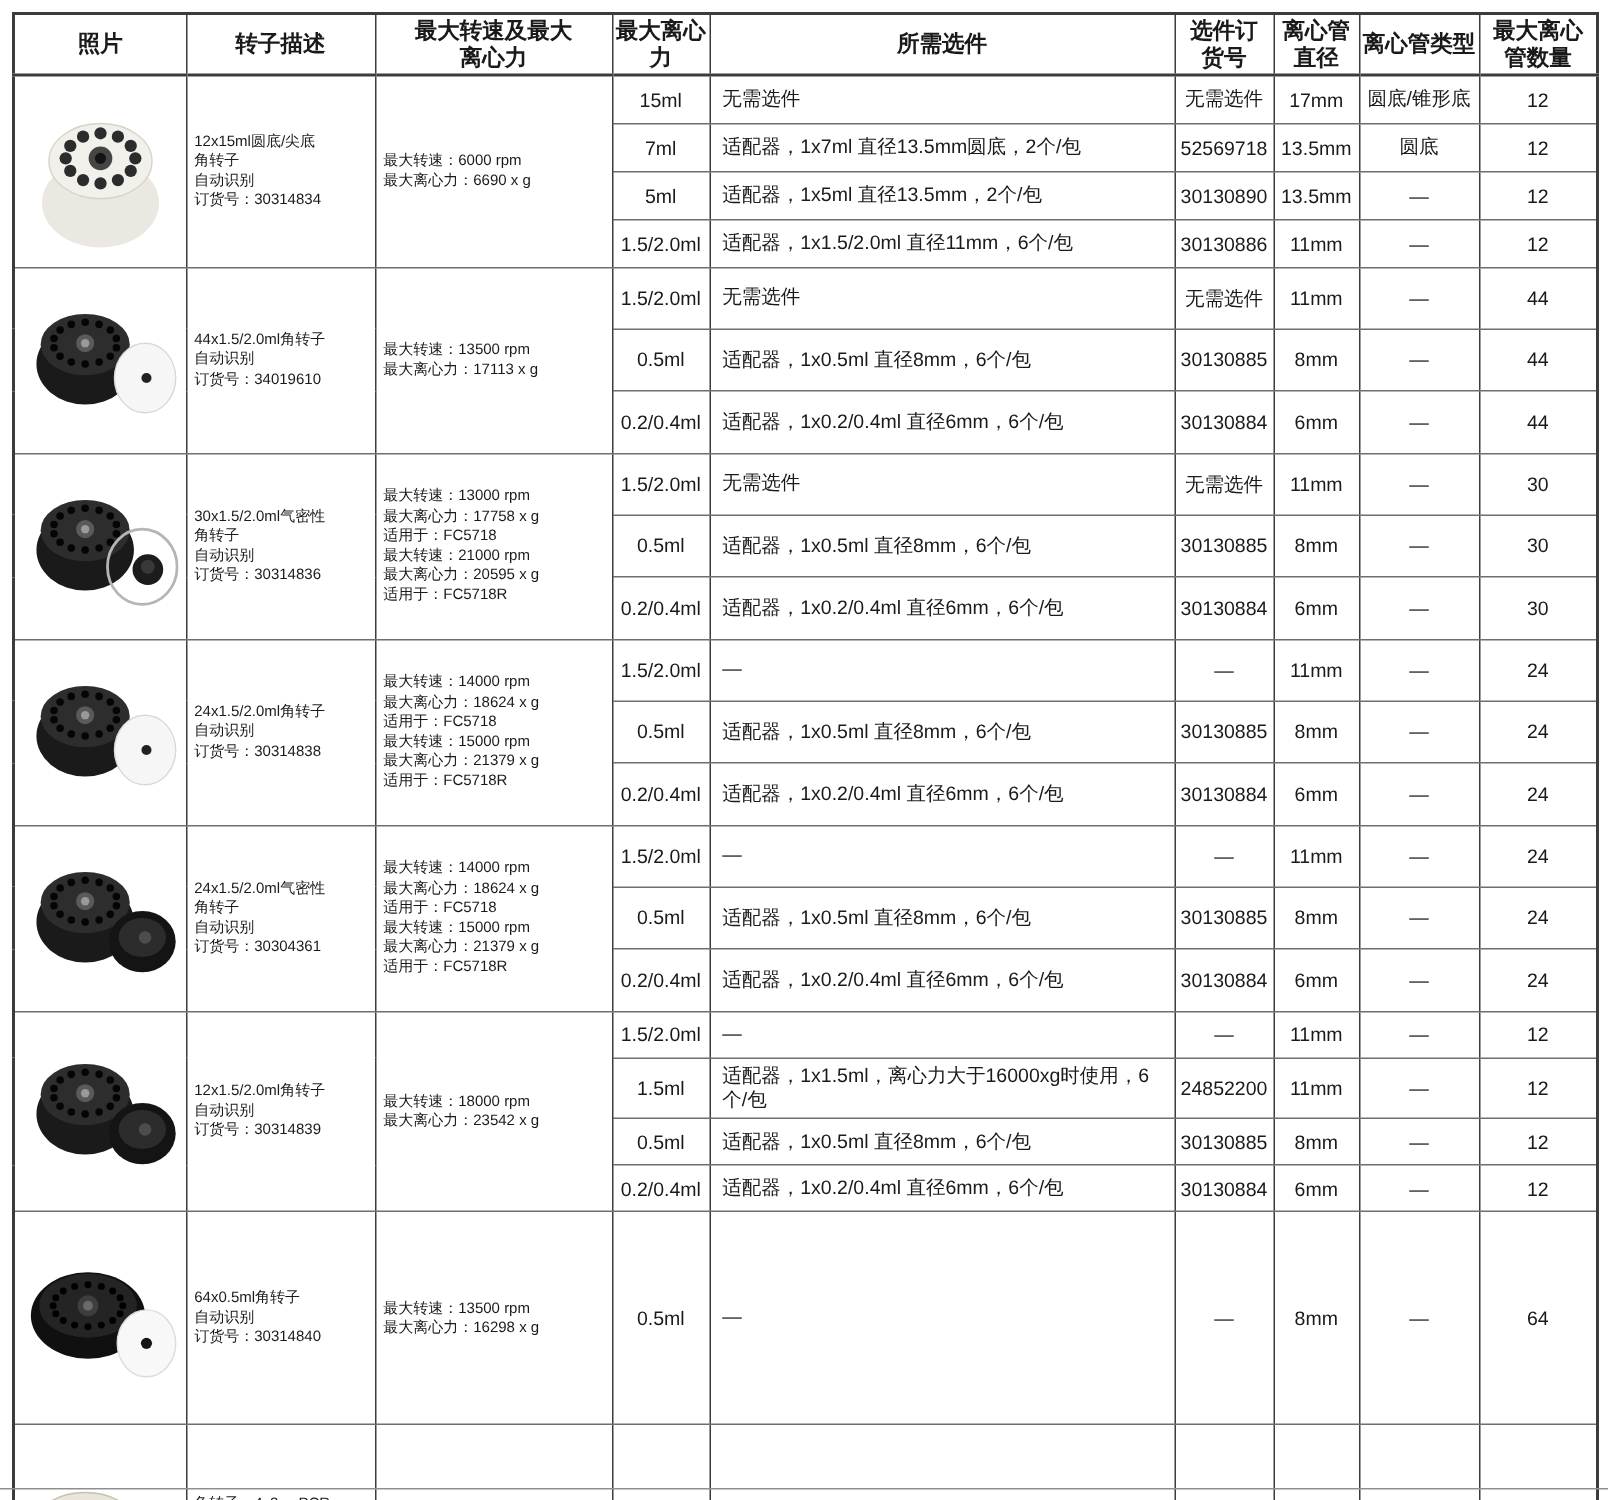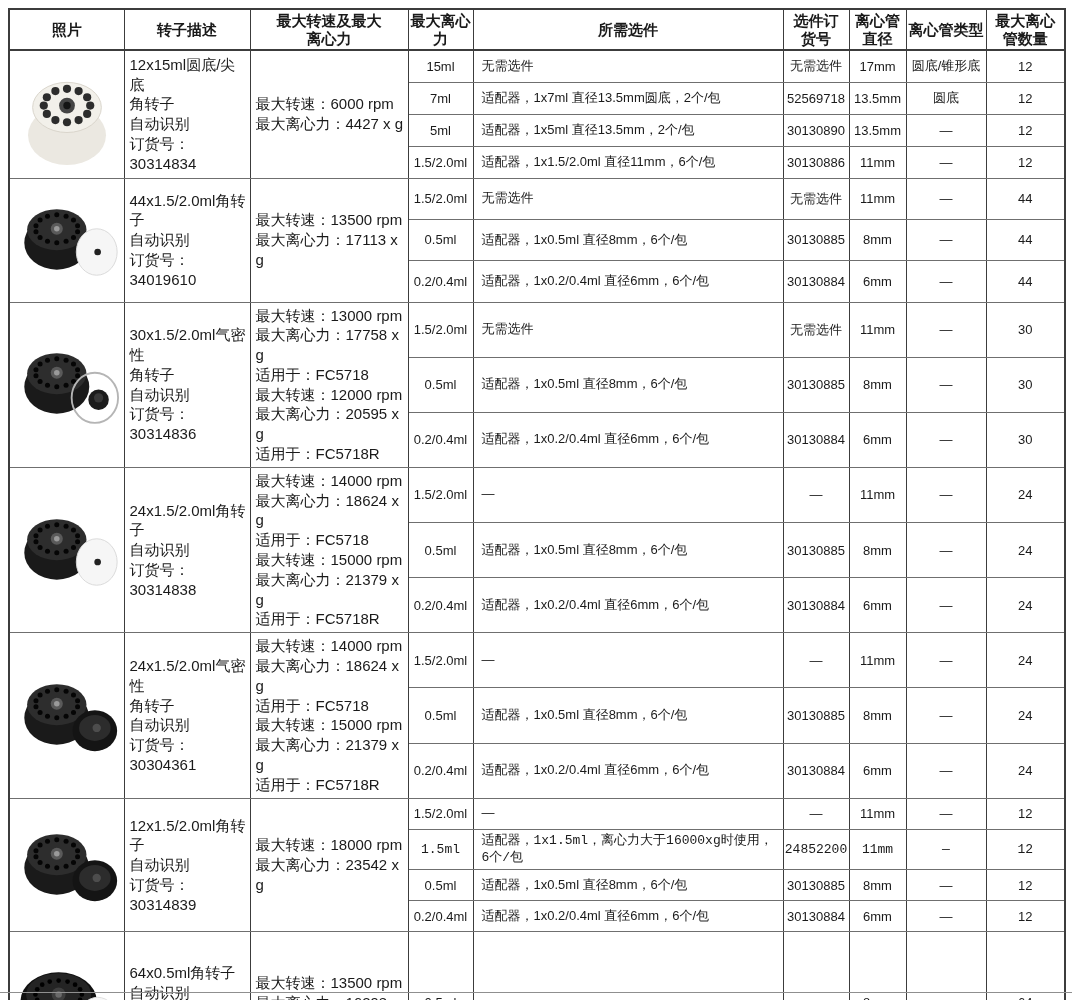--- a/index.html
+++ b/index.html
@@ -21,21 +21,21 @@
   }
   td{
     border-left:1.4px solid #3c3c3c;border-right:1.4px solid #3c3c3c;
     border-top:1px solid #6f6f6f;border-bottom:1px solid #6f6f6f;
     font-size:13px;vertical-align:middle;overflow:hidden;
   }
   tr.group-start td{border-top:1.8px solid #3c3c3c;}
   .c-photo{text-align:center;padding:2px;}
   .c-desc,.c-spec{
     text-align:left;padding:3px 2px 3px 5px;
-    white-space:pre-line;line-height:1.32;font-size:15px;
+    white-space:pre-line;line-height:1.32;font-size:10px;
   }
   .c-vol{text-align:center;padding:2px 1px;}
   .c-opt{text-align:left;padding:3px 8px;line-height:1.3;}
   .c-ord,.c-dia,.c-typ,.c-cnt{text-align:center;padding:2px 1px;}
   .bottom-rule{position:absolute;left:0;top:992px;width:1072px;border-top:1px solid #8f8f8f;}
 </style>
 </head>
 <body>
 
 <div class="page">
@@ -86,21 +86,21 @@
               <circle cx="34.3" cy="45.0" r="4.4" fill="#2c2c2c"></circle>
               <circle cx="43.5" cy="38.4" r="4.4" fill="#2c2c2c"></circle>
               <circle cx="56" cy="54" r="8.5" fill="#454545"></circle>
               <circle cx="56" cy="54" r="4" fill="#141414"></circle>
             </svg></td>
           <td rowspan="4" class="c-desc">12x15ml圆底/尖底
 角转子
 自动识别
 订货号：30314834</td>
           <td rowspan="4" class="c-spec">最大转速：6000 rpm
-最大离心力：4427 x g</td>
+最大离心力：6690 x g</td>
           <td class="c-vol">15ml</td>
           <td class="c-opt">无需选件</td>
           <td class="c-ord">无需选件</td>
           <td class="c-dia">17mm</td>
           <td class="c-typ">圆底/锥形底</td>
           <td class="c-cnt">12</td>
         </tr>
         <tr class="" style="height: 32px;">
           <td class="c-vol">7ml</td>
           <td class="c-opt">适配器，1x7ml 直径13.5mm圆底，2个/包</td>
@@ -200,21 +200,21 @@
               <circle cx="90" cy="80" r="11" fill="#1c1c1c"></circle>
               <circle cx="90" cy="78" r="5" fill="#383838"></circle>
             </svg></td>
           <td rowspan="3" class="c-desc">30x1.5/2.0ml气密性
 角转子
 自动识别
 订货号：30314836</td>
           <td rowspan="3" class="c-spec">最大转速：13000 rpm
 最大离心力：17758 x g
 适用于：FC5718
-最大转速：12000 rpm
+最大转速：21000 rpm
 最大离心力：20595 x g
 适用于：FC5718R</td>
           <td class="c-vol">1.5/2.0ml</td>
           <td class="c-opt">无需选件</td>
           <td class="c-ord">无需选件</td>
           <td class="c-dia">11mm</td>
           <td class="c-typ">—</td>
           <td class="c-cnt">30</td>
         </tr>
         <tr class="" style="height: 32px;">
@@ -374,21 +374,21 @@
 订货号：30314839</td>
           <td rowspan="4" class="c-spec">最大转速：18000 rpm
 最大离心力：23542 x g</td>
           <td class="c-vol">1.5/2.0ml</td>
           <td class="c-opt">—</td>
           <td class="c-ord">—</td>
           <td class="c-dia">11mm</td>
           <td class="c-typ">—</td>
           <td class="c-cnt">12</td>
         </tr>
-        <tr class="" style="height: 31px; font-family: Liberation Mono, monospace;">
+        <tr class="" style="height: 31px;">
           <td class="c-vol">1.5ml</td>
           <td class="c-opt">适配器，1x1.5ml，离心力大于16000xg时使用，6个/包</td>
           <td class="c-ord">24852200</td>
           <td class="c-dia">11mm</td>
           <td class="c-typ">—</td>
           <td class="c-cnt">12</td>
         </tr>
         <tr class="" style="height: 31px;">
           <td class="c-vol">0.5ml</td>
           <td class="c-opt">适配器，1x0.5ml 直径8mm，6个/包</td>

